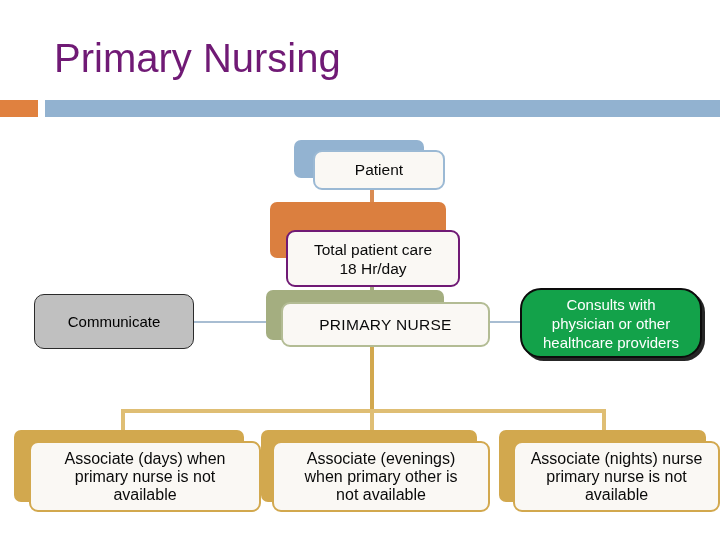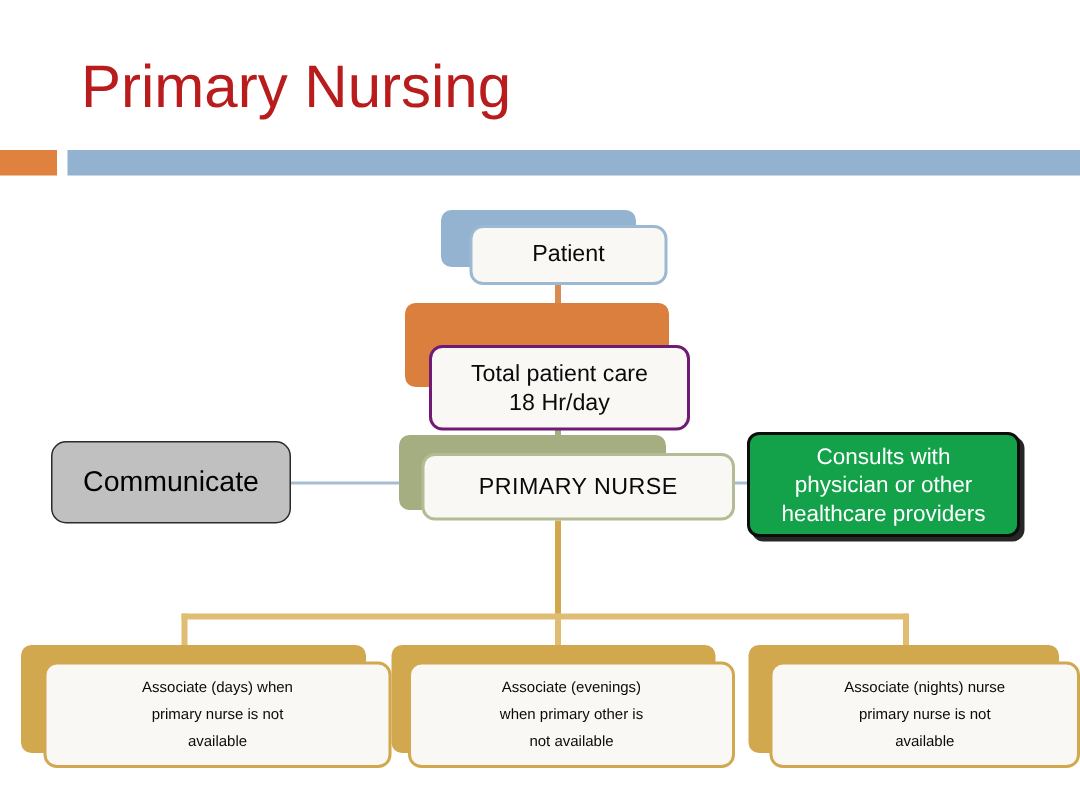--- a/index.html
+++ b/index.html
@@ -15,21 +15,21 @@
     font-family: "Liberation Sans", sans-serif;
   }
 
   
   #slide-title {
     position: absolute;
     left: 54px;
     top: 34px;
     font-size: 40px;
     line-height: 48px;
-    color: #b91c1c;
+    color: #701a75;
     font-family: "Liberation Sans", sans-serif;
     font-weight: 400;
     letter-spacing: 0px;
     white-space: nowrap;
   }
   #accent-square {
     position: absolute;
     left: 0px;
     top: 100px;
     width: 38px;
@@ -132,42 +132,42 @@
     letter-spacing: 0.3px;
   }
 
   
   #node-communicate {
     left: 34px; top: 294px; width: 160px; height: 55px;
     background: #C0C0C0;
     border: 1.5px solid #2B2B2B;
     border-radius: 10px;
     color: #000000;
-    font-size: 19px;
+    font-size: 15px;
     line-height: 19px;
   }
 
   
   #node-consults {
-    left: 498px; top: 288px; width: 182px; height: 70px;
+    left: 520px; top: 288px; width: 182px; height: 70px;
     background: #13A24A;
     border: 2px solid #0C0C0C;
-    border-radius: 8px;
+    border-radius: 21px;
     color: #FFFFFF;
     font-size: 15px;
     line-height: 19px;
     box-shadow: 3px 3px 0 rgba(0,0,0,0.85);
     justify-content: center;
   }
 
   
   .plate-assoc { background: #D2A84E; }
   .card-assoc {
     border: 2px solid #D2A84E;
-    font-size: 10px;
+    font-size: 16px;
     line-height: 18px;
   }
 
   #plate-days    { left: 14px;  top: 430px; width: 230px; height: 72px; }
   #card-days     { left: 29px;  top: 441px; width: 232px; height: 71px; }
 
   #plate-evenings{ left: 261px; top: 430px; width: 216px; height: 72px; }
   #card-evenings { left: 272px; top: 441px; width: 218px; height: 71px; }
 
   #plate-nights  { left: 499px; top: 430px; width: 207px; height: 72px; }

